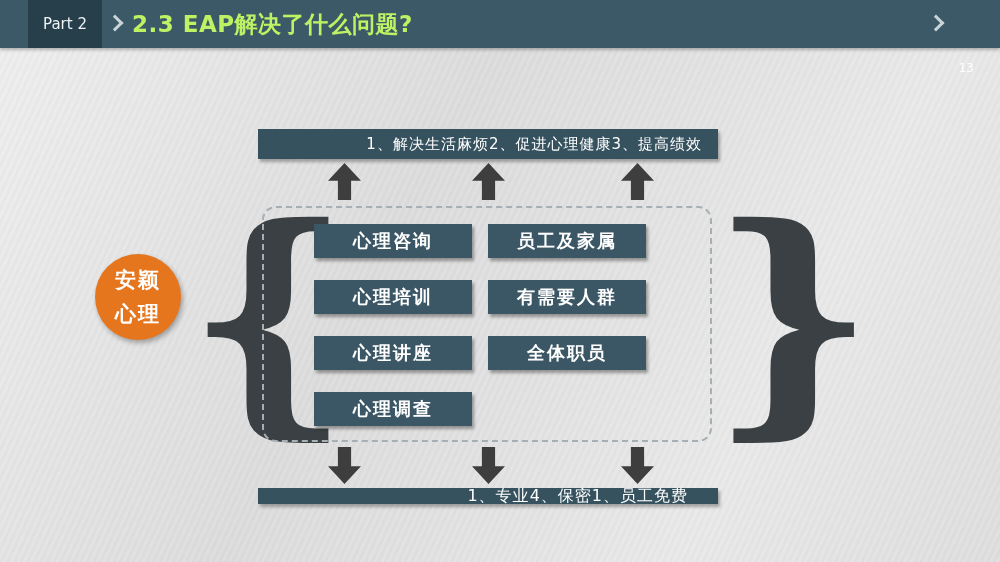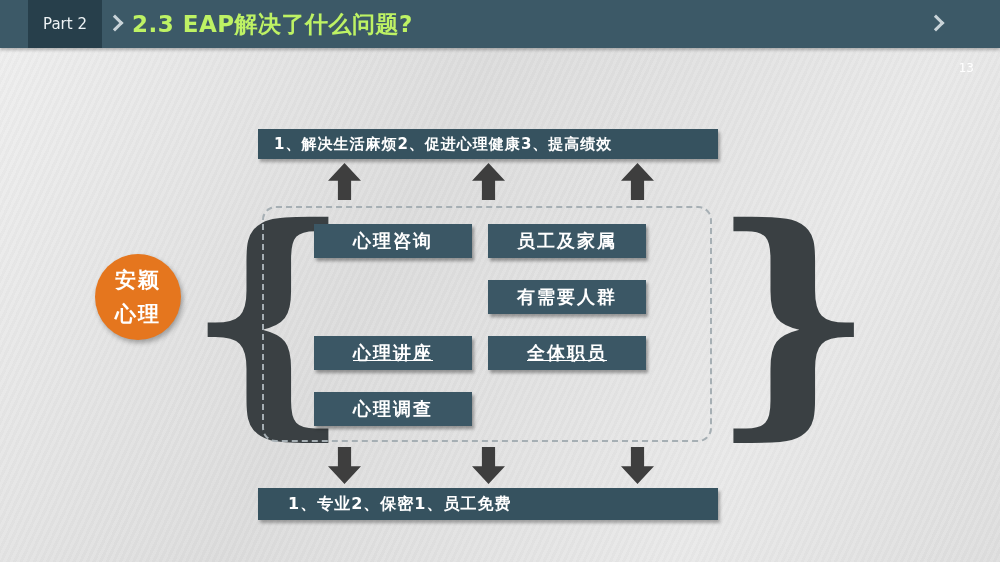--- a/index.html
+++ b/index.html
@@ -17,44 +17,44 @@
   
   .header { position:absolute; top:0; left:0; width:100%; height:48px; background:#3c5967; box-shadow:0 2px 3px rgba(0,0,0,.25); z-index:5; }
   .part-box { position:absolute; left:28px; top:0; width:74px; height:48px; background:#273f4b; color:#eef3f5; text-align:center; line-height:48px; font-size:15px; }
   .chev { position:absolute; width:12px; height:12px; border-top:3px solid #c9d4d9; border-right:3px solid #c9d4d9; transform:rotate(45deg); }
   .chev-left  { left:109px; top:17px; }
   .chev-right { right:58px; top:17px; }
   .title { position:absolute; left:132px; top:0; line-height:48px; color:#bef264; font-size:23px; font-weight:bold; letter-spacing:.5px; }
   .page-num { position:absolute; right:26px; top:0; line-height:48px; color:#ffffff; font-size:12px;margin-top:44px; }
 
   
-  .banner { position:absolute; background:#36525f; color:#ffffff; display:flex; align-items:center; justify-content:flex-start; box-shadow:2px 3px 3px rgba(0,0,0,.3);font-weight:bold; }
+  .banner { position:absolute; background:#36525f; color:#ffffff; display:flex; align-items:center; justify-content:flex-end; box-shadow:2px 3px 3px rgba(0,0,0,.3); }
   .top-banner { left:258px; top:129px; width:460px; height:30px; padding:0 16px; font-size:15px; }
-  .bottom-banner { left:258px; top:488px; width:460px; height:32px; padding:0 30px; font-size:16px; }
+  .bottom-banner { left:258px; top:488px; width:460px; height:16px; padding:0 30px; font-size:16px; }
   .banner span { white-space:nowrap; letter-spacing:1px; }
 
   
   .arrow { position:absolute; width:33px; height:37px; background:#3e3e3e; }
   .arrow.up   { clip-path:polygon(50% 0, 100% 48%, 70% 48%, 70% 100%, 30% 100%, 30% 48%, 0 48%); }
   .arrow.down { clip-path:polygon(50% 100%, 100% 52%, 70% 52%, 70% 0, 30% 0, 30% 52%, 0 52%); }
   .up1{left:328px; top:163px;} .up2{left:472px; top:163px;} .up3{left:621px; top:163px;}
   .dn1{left:328px; top:447px;} .dn2{left:472px; top:447px;} .dn3{left:621px; top:447px;}
 
   
   .dashed-box { position:absolute; left:262px; top:206px; width:450px; height:236px; border:2px dashed #a6afb4; border-radius:14px; }
 
   
   .item-box {
     position:absolute; width:158px; height:34px; background:#3b5765; color:#ffffff;
     font-size:18px; font-weight:bold; letter-spacing:2px;
     display:flex; align-items:center; justify-content:center;
     box-shadow:2px 3px 3px rgba(0,0,0,.35);
   }
   .col-l { left:300px;margin-left:14px; } .col-r { left:488px; }
-  .r0 { top:224px; } .r1 { top:280px; } .r2 { top:336px;text-decoration:underline; } .r3 { top:392px; }
+  .r0 { top:224px; } .r1 { top:280px; } .r2 { top:336px; } .r3 { top:392px; }
 
   
   .brace {
     position:absolute; color:#3a4043; font-family:"DejaVu Serif","Liberation Serif",serif;
     font-size:245px; line-height:250px; font-weight:bold; transform:scaleX(1.05);
     user-select:none;
   }
   .brace-left  { left:190px; top:192px; }
   .brace-right { left:714px; top:192px; }
 
@@ -90,36 +90,37 @@
   <div class="arrow up up1"></div>
   <div class="arrow up up2"></div>
   <div class="arrow up up3"></div>
 
   <div class="brace brace-left">{</div>
   <div class="brace brace-right">}</div>
 
   <div class="dashed-box"></div>
 
   <div class="item-box col-l r0">心理咨询</div>
+  <div class="item-box col-l r1">心理培训</div>
   <div class="item-box col-l r2">心理讲座</div>
   <div class="item-box col-l r3">心理调查</div>
 
   <div class="item-box col-r r1">有需要人群</div>
   <div class="item-box col-r r0">员工及家属</div>
   <div class="item-box col-r r2">全体职员</div>
 
   <div class="circle circle-orange">
     <span>安颖</span>
     <span>心理</span>
   </div>
 
 
   <div class="arrow down dn1"></div>
   <div class="arrow down dn2"></div>
   <div class="arrow down dn3"></div>
 
   <div class="banner bottom-banner">
     <span>1、专业</span>
-    <span>2、保密</span>
+    <span>4、保密</span>
     <span>1、员工免费</span>
   </div>
 
 </div>
 
 </body></html>

